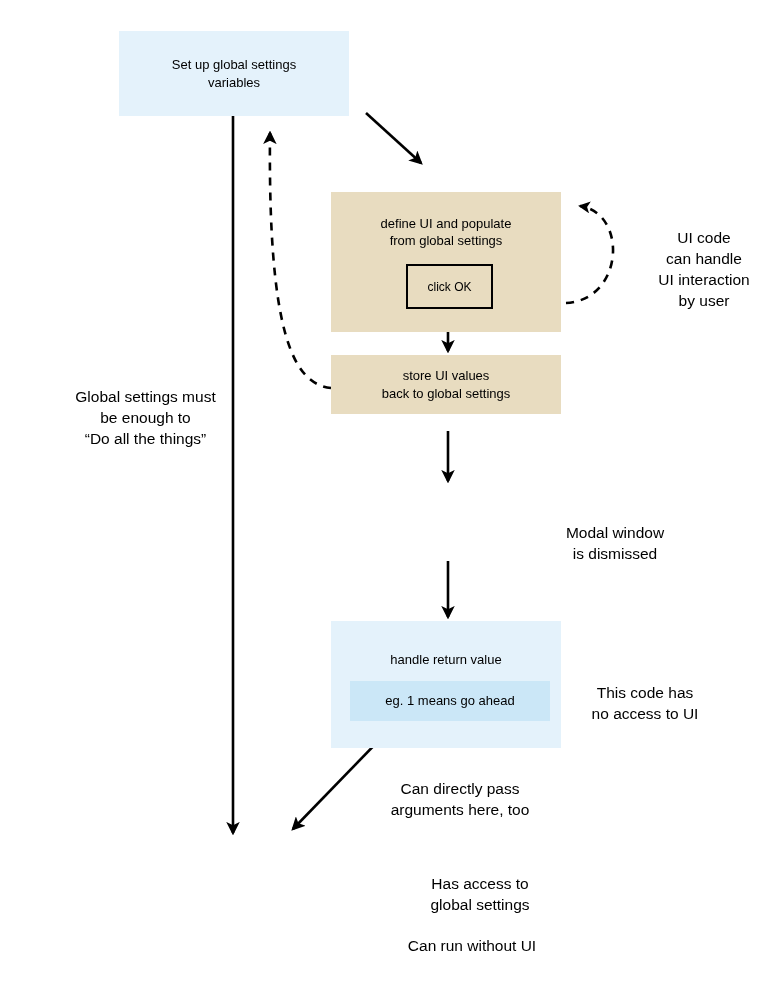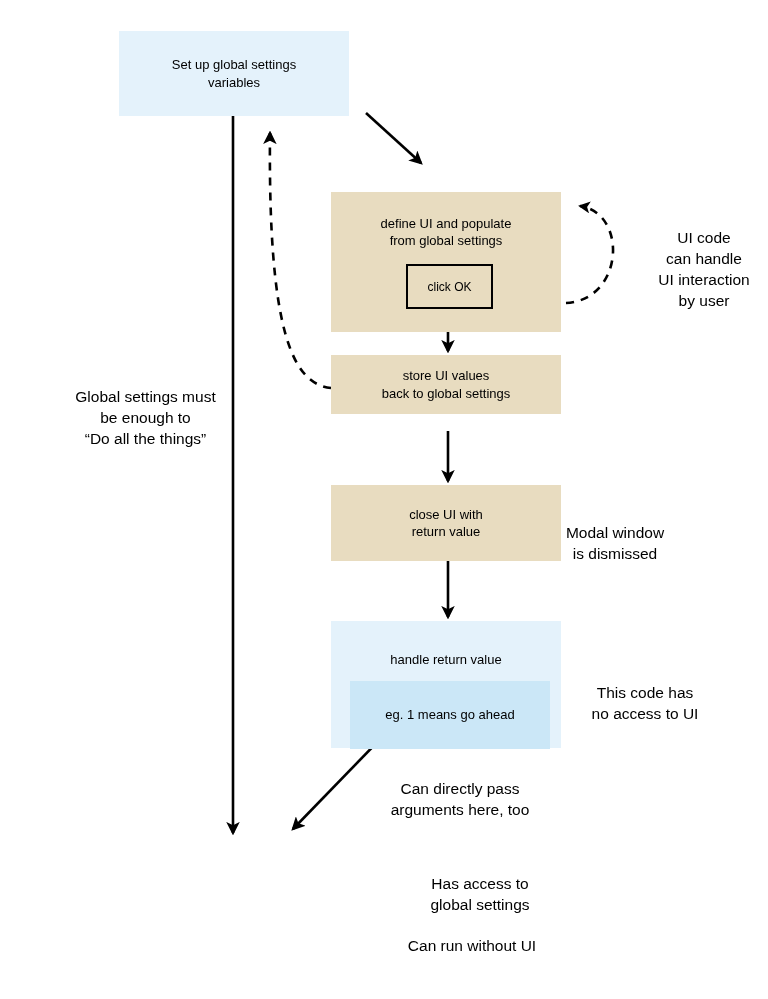--- a/index.html
+++ b/index.html
@@ -112,30 +112,26 @@
 
   <div class="okbtn" style="left:406px; top:264px; width:87px; height:45px;">
     <span>click OK</span>
   </div>
 
   <div class="node tan" style="left:331px; top:355px; width:230px; height:59px;">
     <span>store UI values
 back to global settings</span>
   </div>
 
-  <div class="node tan" style="left:331px; top:485px; width:230px; height:76px;">
-    <span>close UI with
-return value</span>
-  </div>
 
   <div class="node blue" style="left:331px; top:621px; width:230px; height:127px; justify-content:flex-start; padding-top:30px;">
     <span>handle return value</span>
   </div>
 
-  <div class="node inner-blue" style="left:350px; top:681px; width:200px; height:68px;text-align:center;">
+  <div class="node inner-blue" style="left:350px; top:681px; width:200px; height:40px;text-align:center;">
     <span>eg. 1 means go ahead</span>
   </div>
 
 
   <div class="annot" style="left:640px; top:207px; width:128px;">
     <span>UI code
 can handle
 UI interaction
 by user</span>
   </div>

